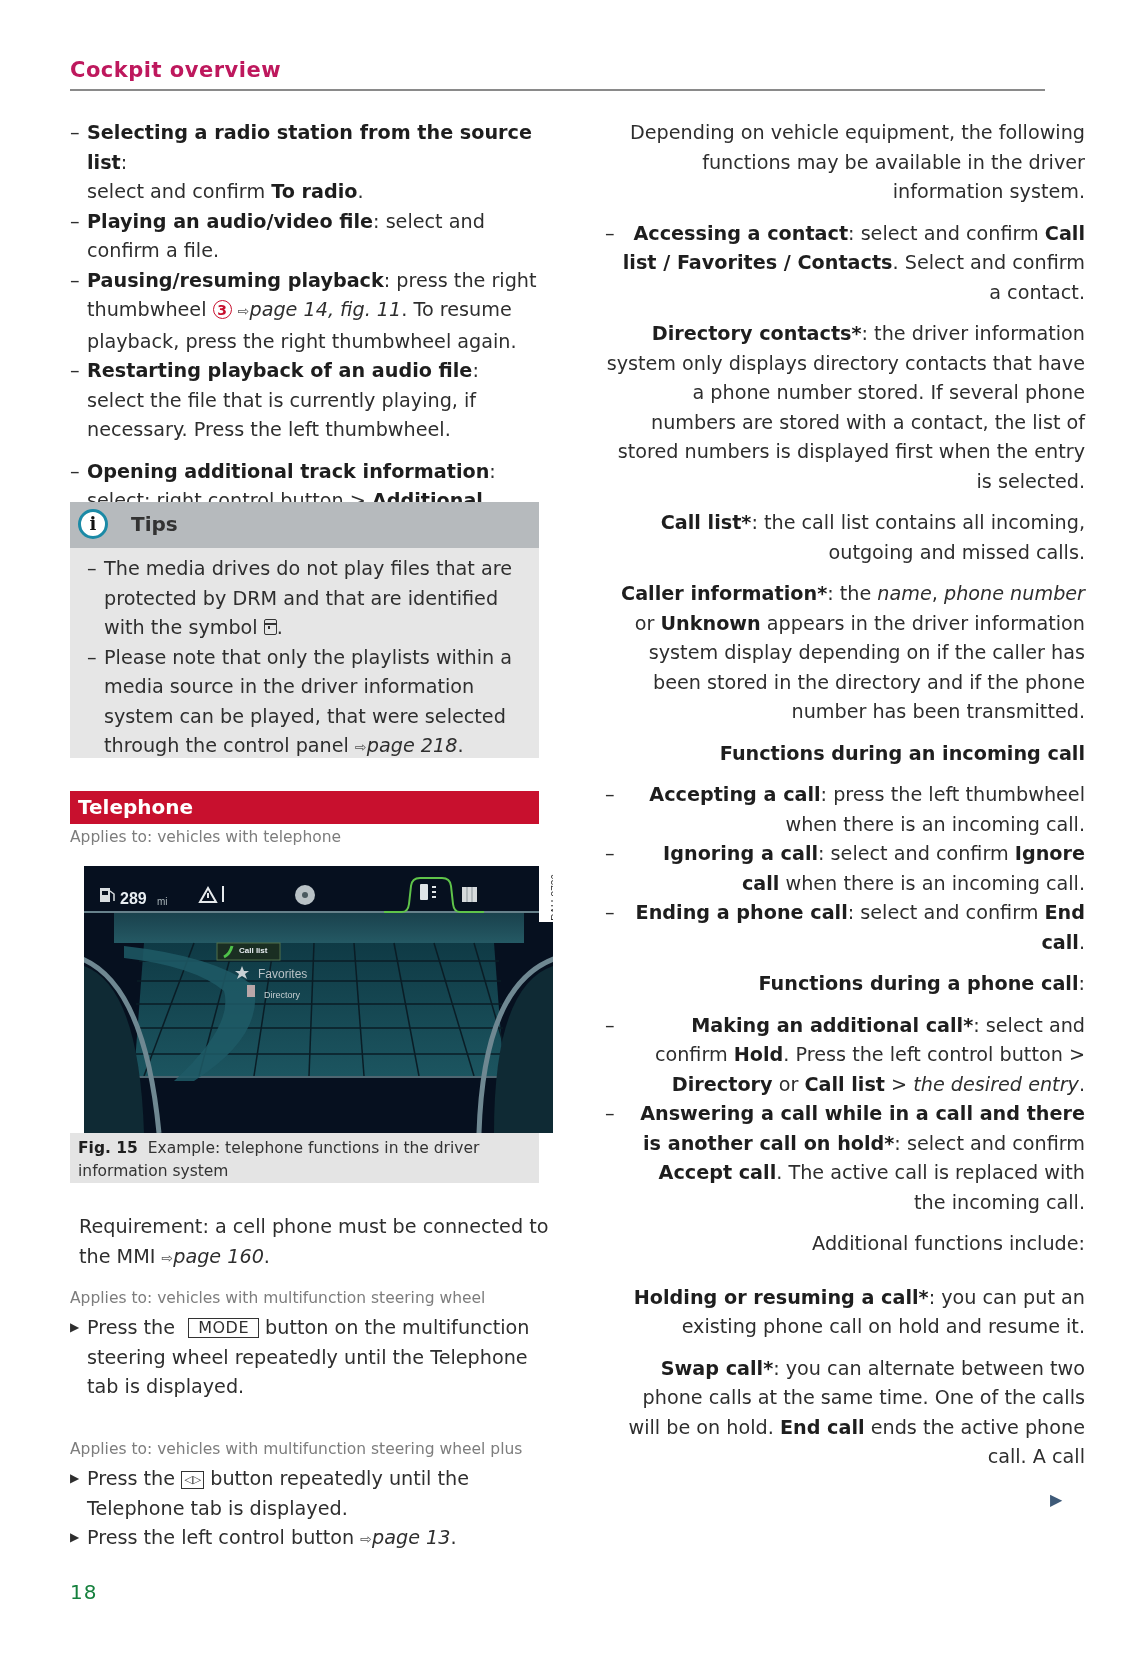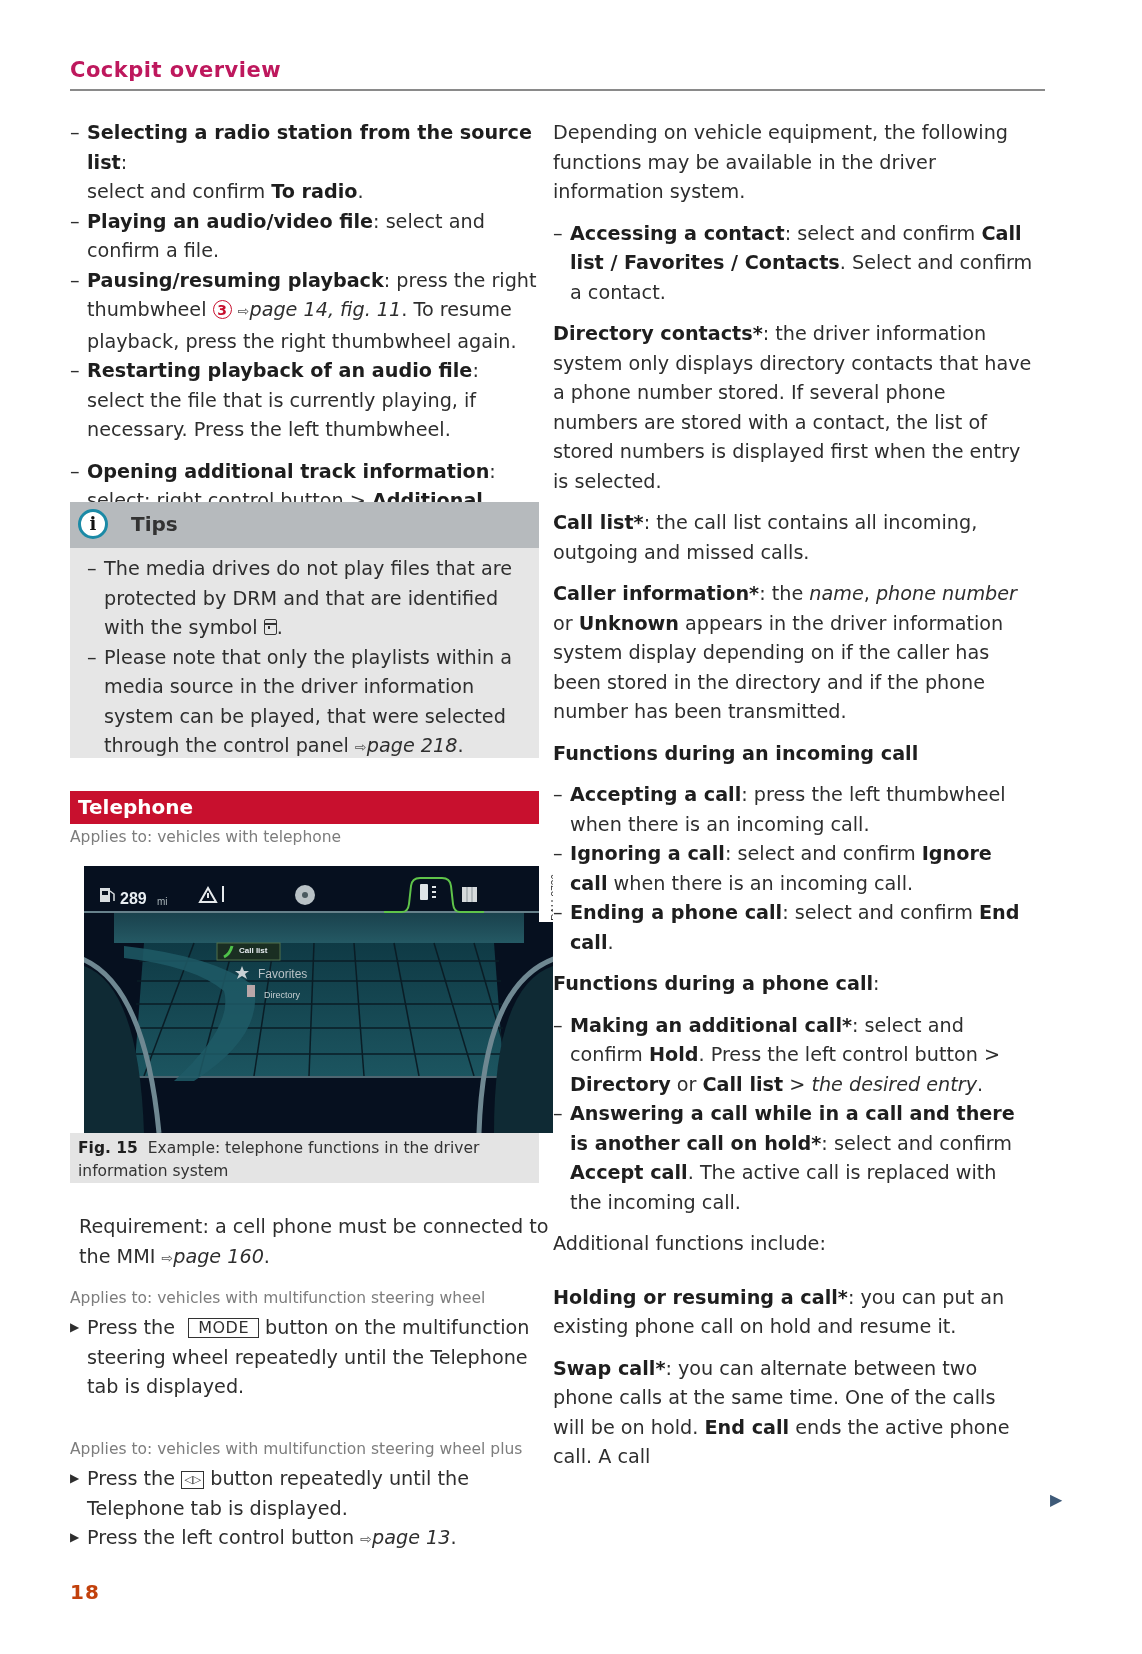--- a/index.html
+++ b/index.html
@@ -5,21 +5,21 @@
   html, body { margin: 0; padding: 0; background: #ffffff; }
   body { width: 1142px; height: 1654px; position: relative; overflow: hidden;
          font-family: "DejaVu Sans", sans-serif; color: #2b2b2b; }
   .abs { position: absolute; }
 
   .header-title { left: 70px; top: 58px; font-size: 21px; font-weight: bold; letter-spacing: 0.5px; color: #be185d; }
   .header-rule { left: 70px; top: 89px; width: 975px; height: 2px; background: #8a8a8a; }
 
   .col { position: absolute; font-size: 19.2px; line-height: 29.5px; color: #2e2e2e; }
   .col-left { left: 70px; top: 118px; width: 470px; }
-  .col-right { left: 553px; top: 118px; width: 480px; }
+  .col-right { left: 605px; top: 118px; width: 480px; text-align: right; }
 
   .dash-item { position: relative; padding-left: 17px; }
   .dash-item .dash { position: absolute; left: 0; top: 0; }
   .tri-item { position: relative; padding-left: 17px; }
   .tri-item .tri { position: absolute; left: 0; top: 0; font-size: 12px; }
 
   b { font-weight: bold; color: #1e1e1e; }
   i { font-style: italic; }
   .gap-s { height: 12px; }
 
@@ -52,21 +52,21 @@
   .req { left: 79px; top: 1212px; width: 470px; font-size: 19.2px; line-height: 29.5px; color: #2e2e2e; }
   .applies-mfsw { left: 70px; top: 1289px; }
   .mfsw-steps { left: 70px; top: 1313px; width: 470px; font-size: 19.2px; line-height: 29.5px; color: #2e2e2e; }
   .plus-applies { left: 70px; top: 1440px; }
   .plus-steps { left: 70px; top: 1464px; width: 470px; font-size: 19.2px; line-height: 29.5px; color: #2e2e2e; }
   .keybox { display: inline-block; border: 1.3px solid #333; padding: 0 9px; line-height: 18px; font-size: 16px;
             letter-spacing: 0.5px; vertical-align: 1px; margin-left: 7px; }
   .keybox-arrows { display: inline-block; border: 1.3px solid #333; padding: 0 2px; line-height: 16px; font-size: 11px;
                    vertical-align: 2px; }
 
-  .page-num { left: 70px; top: 1580px; font-size: 20px; font-weight: bold; color: #c2410c; letter-spacing: 1px; }
+  .page-num { left: 70px; top: 1580px; font-size: 20px; font-weight: normal; color: #15803d; letter-spacing: 1px; }
   .continue-arrow { left: 1050px; top: 1490px; font-size: 16px; color: #3e5a78; }
 
   
   .dash-label { position: absolute; font-family: "Liberation Sans", sans-serif; color: #e8eef2; }
 </style>
 </head>
 <body>
 
 <div class="abs header-title">Cockpit overview</div>
 <div class="abs header-rule"></div>

